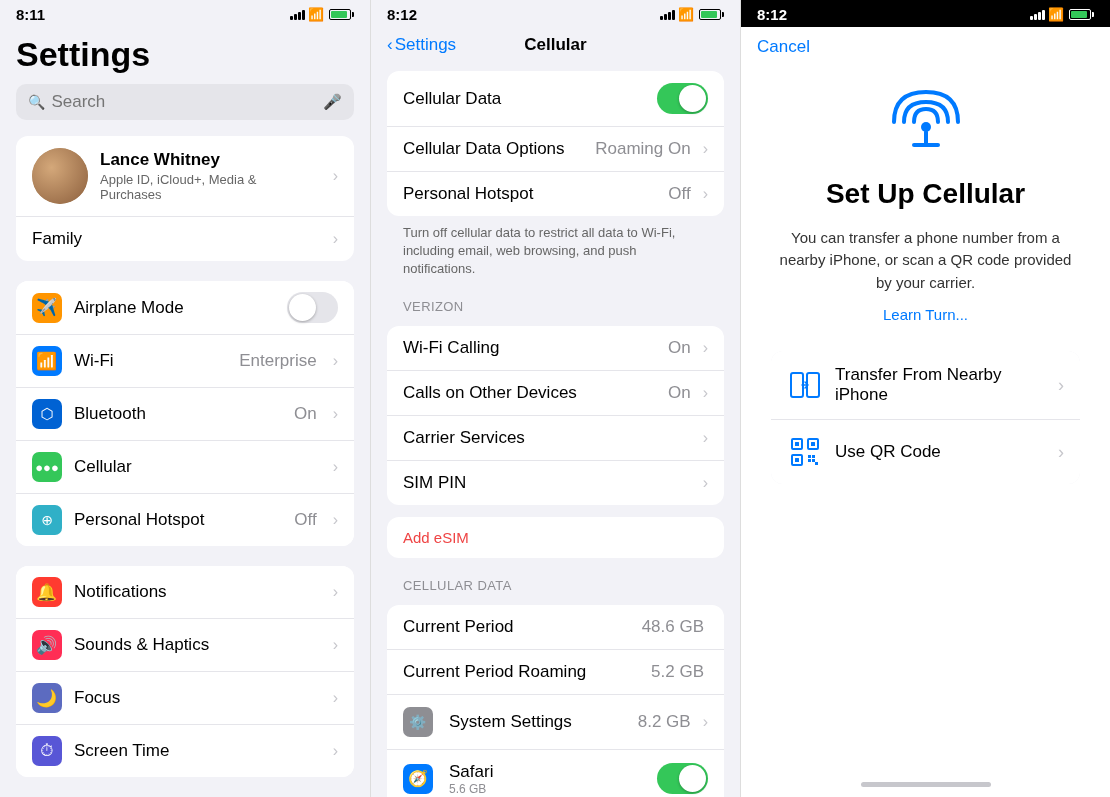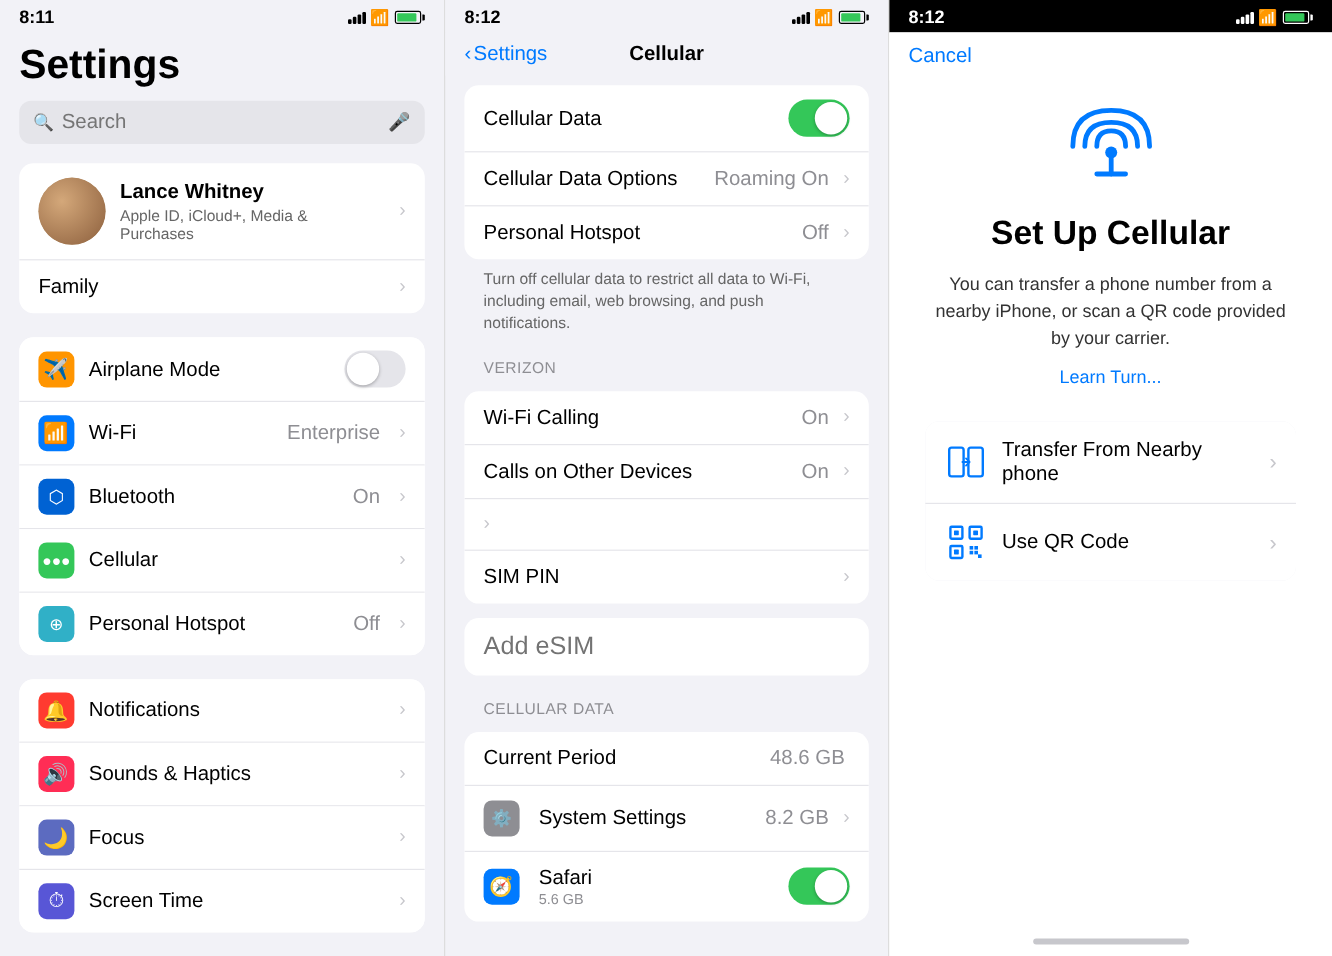--- a/index.html
+++ b/index.html
@@ -168,21 +168,21 @@
 
     .info-text {
       font-size: 13px; color: #666; padding: 8px 32px 12px; line-height: 1.4;
     }
 
     .add-esim-section {
       background: #fff; border-radius: 12px;
       margin: 12px 16px 0; overflow: hidden;
     }
     .add-esim-btn {
-      padding: 12px 16px; color: #737373; font-size: 21px;
+      padding: 12px 16px; color: #ef4444; font-size: 15px;
     }
     .app-icon {
       width: 30px; height: 30px; border-radius: 7px;
       background: #e5e5ea; display: flex; align-items: center; justify-content: center;
       font-size: 14px; flex-shrink: 0;
     }
 
     
     .panel-3 {
       width: 370px;
@@ -429,38 +429,43 @@
       <span class="cellular-label">Wi-Fi Calling</span>
       <span class="cellular-value">On</span>
       <span class="chevron">›</span>
     </div>
     <div class="cellular-row">
       <span class="cellular-label">Calls on Other Devices</span>
       <span class="cellular-value">On</span>
       <span class="chevron">›</span>
     </div>
     <div class="cellular-row">
+      <span class="cellular-label">Carrier Services</span>
       <span class="chevron">›</span>
     </div>
     <div class="cellular-row">
       <span class="cellular-label">SIM PIN</span>
       <span class="chevron">›</span>
     </div>
   </div>
 
   <div class="add-esim-section" style="margin-top:12px;">
     <div class="add-esim-btn">Add eSIM</div>
   </div>
 
   <div class="section-header" style="margin-top:12px;">CELLULAR DATA</div>
 
   <div class="cellular-section">
     <div class="cellular-row">
       <span class="cellular-label">Current Period</span>
       <span class="cellular-value">48.6 GB</span>
+    </div>
+    <div class="cellular-row">
+      <span class="cellular-label">Current Period Roaming</span>
+      <span class="cellular-value">5.2 GB</span>
     </div>
 
     <div class="cellular-row">
       <div class="app-icon" style="background:#8e8e93;width:30px;height:30px;border-radius:7px;display:flex;align-items:center;justify-content:center;font-size:14px;color:#fff;">⚙️</div>
       <span class="cellular-label" style="margin-left:8px;">System Settings</span>
       <span class="cellular-value">8.2 GB</span>
       <span class="chevron">›</span>
     </div>
 
     <div class="cellular-row">
@@ -524,21 +529,21 @@
     <div class="setup-options">
 
       <div class="setup-option">
         <div class="option-icon">
           <svg width="32" height="32" viewBox="0 0 32 32" fill="none">
             <rect x="2" y="4" width="12" height="24" rx="2" stroke="#007aff" stroke-width="2" fill="none"></rect>
             <rect x="18" y="4" width="12" height="24" rx="2" stroke="#007aff" stroke-width="2" fill="none"></rect>
             <path d="M13 16 L19 16 M16 13 L19 16 L16 19" stroke="#007aff" stroke-width="1.5" stroke-linecap="round" stroke-linejoin="round"></path>
           </svg>
         </div>
-        <span class="option-label">Transfer From Nearby phone</span>
+        <span class="option-label">Transfer From Nearby iPhone</span>
         <span class="chevron" style="font-size:18px;">›</span>
       </div>
 
       <div class="setup-option">
         <div class="option-icon">
           <svg width="32" height="32" viewBox="0 0 32 32" fill="none">
             <rect x="3" y="3" width="10" height="10" rx="1" stroke="#007aff" stroke-width="2" fill="none"></rect>
             <rect x="19" y="3" width="10" height="10" rx="1" stroke="#007aff" stroke-width="2" fill="none"></rect>
             <rect x="3" y="19" width="10" height="10" rx="1" stroke="#007aff" stroke-width="2" fill="none"></rect>
             <rect x="6" y="6" width="4" height="4" fill="#007aff" rx="0.5"></rect>

